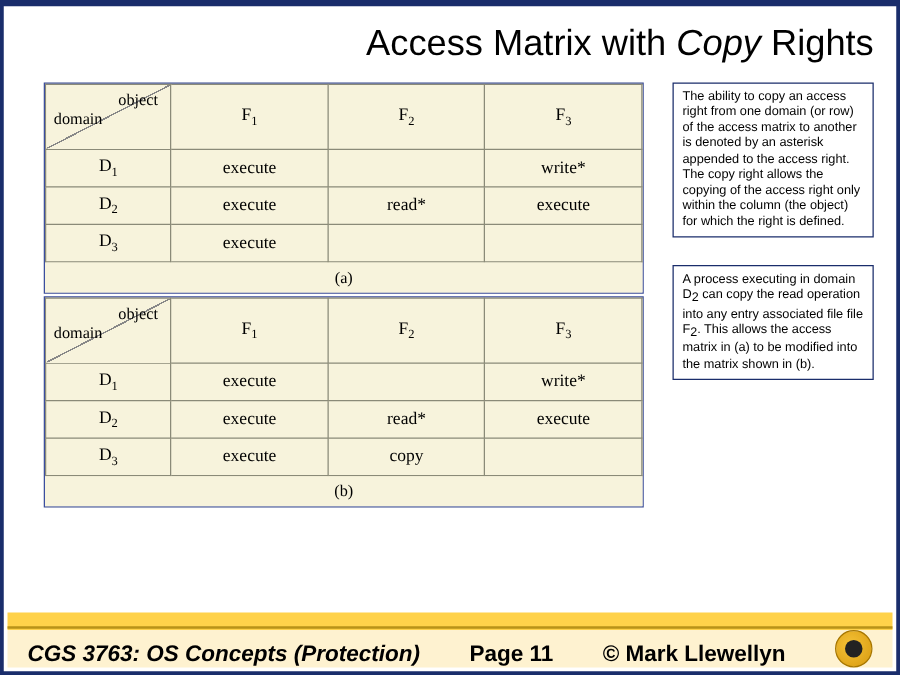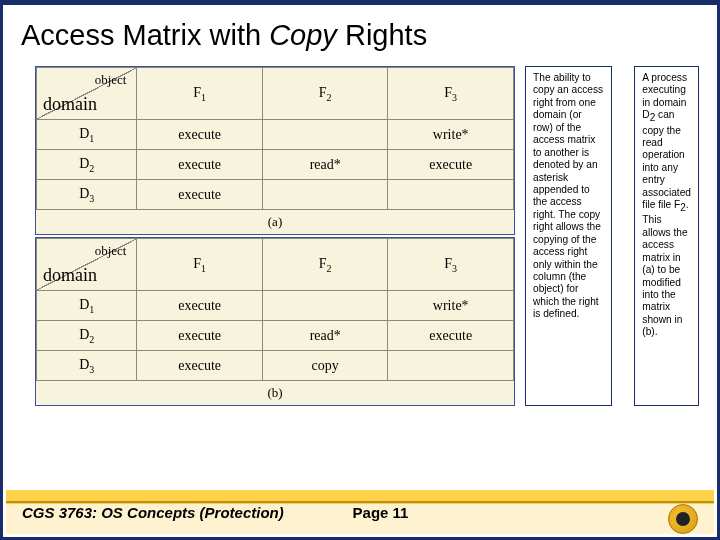--- a/index.html
+++ b/index.html
@@ -9,21 +9,21 @@
     height: 540px;
     font-family: Arial, sans-serif;
     border: 3px solid #1a2d6b;
     border-top: 5px solid #1a2d6b;
     padding: 12px 18px 0 18px;
     position: relative;
     background: #fff;
   }
   .title {
     font-size: 29px;
-    text-align: left;
+    text-align: right;
     color: #000;
     margin: 2px 0 14px 0;
     font-weight: normal;
   }
   .title em { font-style: italic; }
   .content {
     display: flex;
     gap: 10px;
   }
   .tables {
@@ -58,35 +58,36 @@
     padding: 16px;
     overflow: hidden;
   }
   .diag {
     position: absolute;
     left: 0; top: 0;
     width: 100%; height: 100%;
     background: linear-gradient(to bottom right, transparent calc(50% - 0.6px), #888 calc(50% - 0.6px), #888 calc(50% + 0.6px), transparent calc(50% + 0.6px));
   }
   .obj-label { position: absolute; top: 4px; right: 10px; font-size: 13px; }
-  .dom-label { position: absolute; bottom: 4px; left: 6px; font-size: 18px; }
+  .dom-label { position: absolute; bottom: 16px; left: 6px; font-size: 13px; }
   .col { width: 125px; }
   .sub { font-size: 10px; vertical-align: sub; }
   .caption {
     text-align: center;
     font-family: "Times New Roman", serif;
     font-size: 13px;
     padding: 4px 0 4px 0;
     background: #f7f3dc;
   }
   .panels {
     display: flex;
-    flex-direction: row;
+    flex-direction: column;
     gap: 22px;
     width: 188px;
+    margin-left: 13px;
   }
   .panel {
     border: 1.5px solid #1a2d6b;
     padding: 5px 7px;
     font-size: 10.2px;
     line-height: 1.22;
     font-family: Arial, sans-serif;
     background: #fff;
   }
   .footer {
@@ -99,24 +100,24 @@
     position: absolute;
     left: 0; right: 0; top: 0;
     height: 14px;
     background: #ffd24a;
   }
   .footer .bar {
     position: absolute;
     left: 0; right: 0; top: 14px; bottom: 0;
     background: #fef2d0;
     display: flex;
-    align-items: flex-start;
+    align-items: flex-end;
     justify-content: space-between;
     padding: 0 16px;
-    font-size: 15px;
+    font-size: 18px;
     font-weight: bold;
   }
   .footer .groove {
     position: absolute;
     left: 0; right: 0; top: 11px;
     height: 2px;
     background: #b89218;
   }
   .logo {
     width: 30px; height: 30px;

